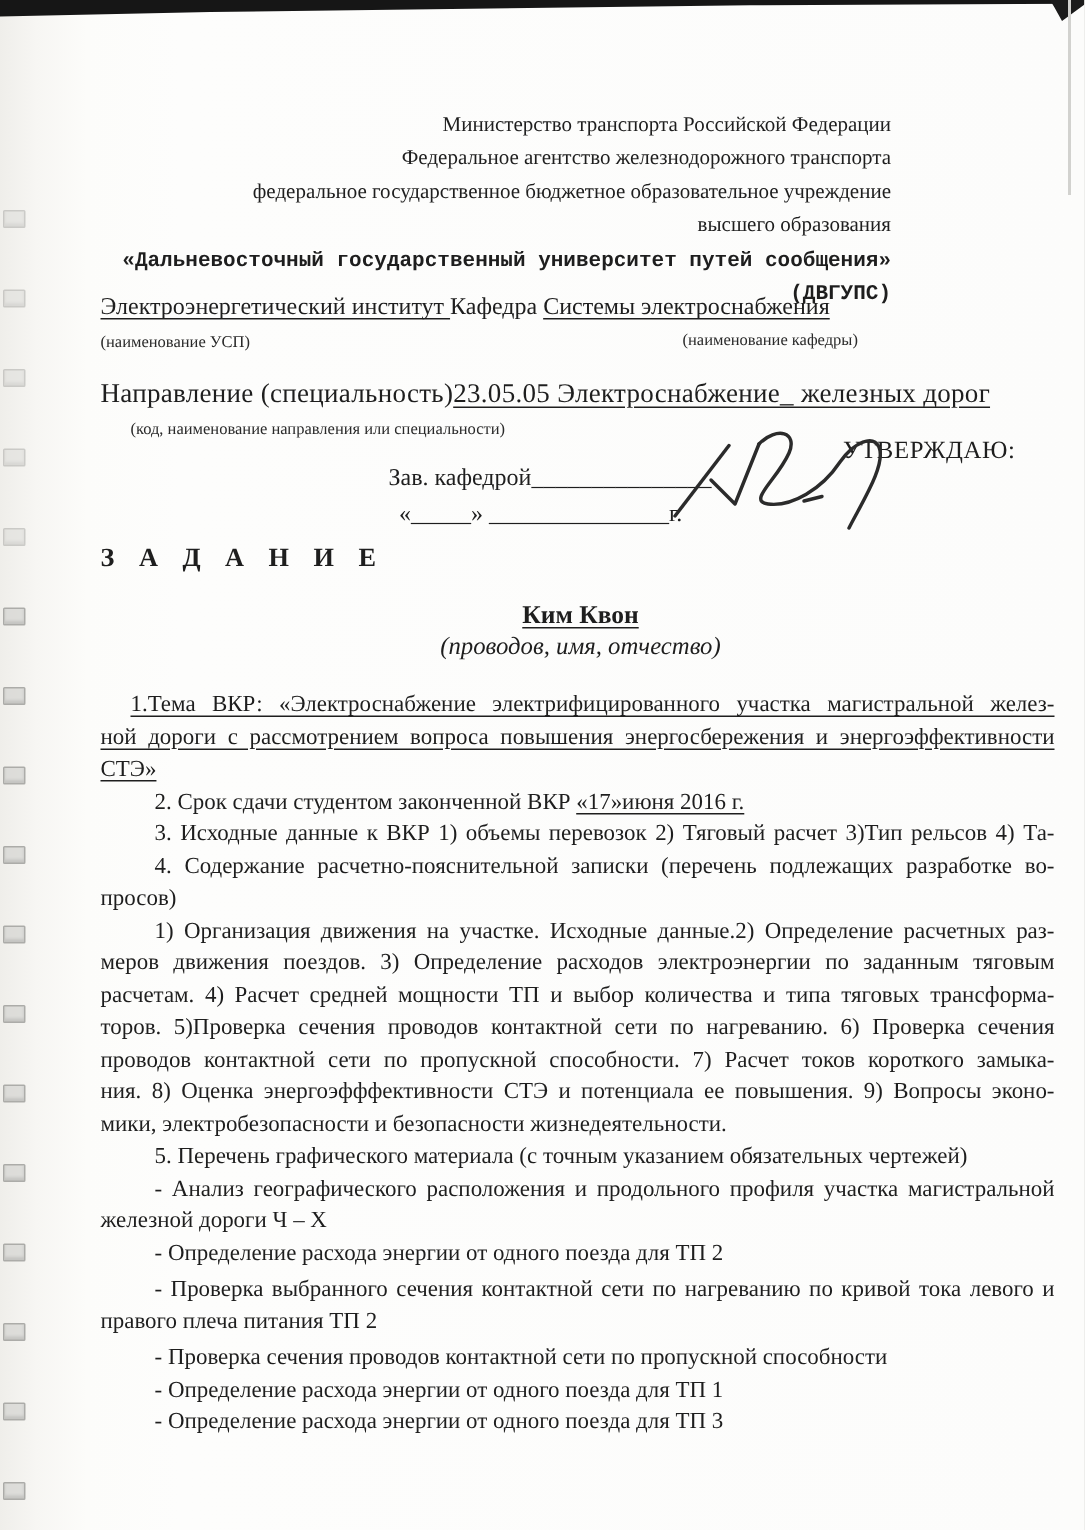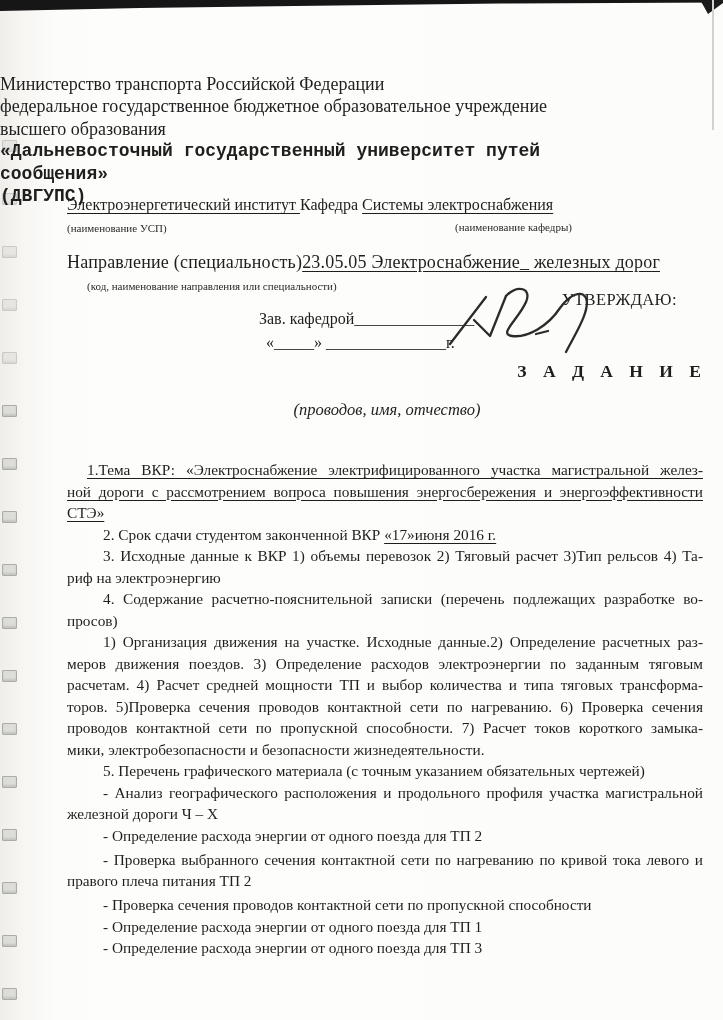--- a/index.html
+++ b/index.html
@@ -4,36 +4,36 @@
 <style>
   html,body{margin:0;padding:0;background:#e9e9e7;}
   .scan{
     position:relative;width:723px;height:1020px;overflow:hidden;
     background:linear-gradient(90deg,#efeeea 0px,#f7f6f3 24px,#fcfcfa 58px,#fdfdfc 120px,#fcfcfb 100%);
     font-family:"Liberation Serif",serif;color:#1e1e1e;
   }
   .bold{font-weight:bold;font-family:Liberation Mono, monospace;}
   .u{text-decoration:underline;text-decoration-thickness:1px;text-underline-offset:3px;}
   
-  .hdr{position:absolute;top:73px;left:0;width:594px;text-align:left;font-size:18px;line-height:22.4px;}
+  .hdr{position:absolute;top:73px;left:0;width:594px;text-align:right;font-size:14px;line-height:22.4px;}
   
   .aff{position:absolute;left:67px;top:195px;width:648px;font-size:16px;line-height:20px;}
   .cap{font-size:11px;color:#2a2a2a;}
   .caps-row{position:relative;height:15px;margin-top:2px;}
   .cap2{position:absolute;left:388px;top:0;}
   .naprav{margin-top:20px;font-size:18px;letter-spacing:.2px;}
   .cap3{margin-top:4px;margin-left:20px;}
   
   .approval{position:absolute;left:0;top:288px;width:723px;height:80px;font-size:16px;}
   .approve-label{position:absolute;left:562px;top:2px;font-size:16.5px;letter-spacing:.4px;}
   .head-row{position:absolute;left:259px;top:22px;white-space:nowrap;}
   .date-row{position:absolute;left:266px;top:46px;white-space:nowrap;}
   .signature-svg{position:absolute;left:370px;top:-16px;pointer-events:none;}
   
-  .doc-title{position:absolute;left:67px;top:361px;width:640px;text-align:right;font-weight:bold;font-size:17.5px;letter-spacing:6px;}
+  .doc-title{position:absolute;left:67px;top:361px;width:640px;text-align:left;font-weight:bold;font-size:17.5px;letter-spacing:6px;}
   .student{position:absolute;left:67px;top:399px;width:640px;text-align:center;line-height:21px;}
   .student-name{font-weight:bold;font-size:17px;text-decoration:underline;text-underline-offset:3px;}
   .student-cap{font-style:italic;font-size:16.5px;}
   
   .bodytext{position:absolute;left:67px;top:459px;width:636px;font-size:15.3px;line-height:21.5px;}
   .ln{min-height:21.5px;}
   .ind{text-indent:36px;}
   .ind-sm{text-indent:20px;}
   .just{text-align:justify;text-align-last:justify;}
   .gap{margin-top:2.5px;}
@@ -72,20 +72,21 @@
   <svg class="topband" width="723" height="14">
     <polygon points="0,0 723,0 723,2.5 500,3.5 140,8 0,11" fill="#161616"></polygon>
   </svg>
   <svg class="corner-mark" width="29" height="16">
     <path d="M6,0 L29,0 L29,3 L14,14 L9,5 Z" fill="#1b1b1b"></path>
   </svg>
   <div class="right-edge-line"></div>
 
   <div class="hdr">
     <div>Министерство транспорта Российской Федерации</div>
+    <div>Федеральное агентство железнодорожного транспорта</div>
     <div>федеральное государственное бюджетное образовательное учреждение</div>
     <div>высшего образования</div>
     <div class="bold">«Дальневосточный государственный университет путей сообщения»</div>
     <div class="bold">(ДВГУПС)</div>
   </div>
 
   <div class="aff">
     <div>
       <span class="u">Электроэнергетический институт </span><span>Кафедра </span><span class="u">Системы электроснабжения</span>
     </div>
@@ -111,39 +112,40 @@
         <path d="M 104 48 L 120 64 L 136 24"></path>
         <path d="M 136 24 C 148 12 162 16 156 30 C 148 48 128 62 142 64 C 158 66 178 54 190 36 C 200 22 212 18 216 26 C 221 38 204 64 196 80"></path>
         <path d="M 166 62 L 178 59"></path>
       </g>
     </svg>
   </div>
 
   <div class="doc-title">З А Д А Н И Е</div>
 
   <div class="student">
+    <div class="student-name">Ким Квон</div>
     <div class="student-cap">(проводов, имя, отчество)</div>
   </div>
 
   <div class="bodytext">
     <div class="ln u ind-sm just">1.Тема ВКР: «Электроснабжение электрифицированного участка магистральной желез-</div>
     <div class="ln u just">ной дороги с рассмотрением вопроса повышения энергосбережения и энергоэффективности</div>
     <div class="ln u">СТЭ»</div>
     <div class="ln ind">
       <span>2. Срок сдачи студентом законченной ВКР </span><span class="u">«17»июня 2016 г.</span>
     </div>
     <div class="ln ind just">3. Исходные данные к ВКР 1) объемы перевозок 2) Тяговый расчет 3)Тип рельсов 4) Та-</div>
-    <div class="ln">риф на электроэнергию</div>
     <div class="ln ind just">4. Содержание расчетно-пояснительной записки (перечень подлежащих разработке во-</div>
     <div class="ln">просов)</div>
     <div class="ln ind just">1) Организация движения на участке. Исходные данные.2) Определение расчетных раз-</div>
     <div class="ln just">меров движения поездов. 3) Определение расходов электроэнергии по заданным тяговым</div>
     <div class="ln just">расчетам. 4) Расчет средней мощности ТП и выбор количества и типа тяговых трансформа-</div>
     <div class="ln just">торов. 5)Проверка сечения проводов контактной сети по нагреванию. 6) Проверка сечения</div>
     <div class="ln just">проводов контактной сети по пропускной способности. 7) Расчет токов короткого замыка-</div>
+    <div class="ln just">ния. 8) Оценка энергоэфффективности СТЭ и потенциала ее повышения. 9) Вопросы эконо-</div>
     <div class="ln">мики, электробезопасности и безопасности жизнедеятельности.</div>
     <div class="ln ind">5. Перечень графического материала (с точным указанием обязательных чертежей)</div>
     <div class="ln ind just">- Анализ географического расположения и продольного профиля участка магистральной</div>
     <div class="ln">железной дороги Ч – Х</div>
     <div class="ln ind">- Определение расхода энергии от одного поезда для ТП 2</div>
     <div class="ln ind just gap">- Проверка выбранного сечения контактной сети по нагреванию по кривой тока левого и</div>
     <div class="ln">правого плеча питания ТП 2</div>
     <div class="ln ind gap">- Проверка сечения проводов контактной сети по пропускной способности</div>
     <div class="ln ind">- Определение расхода энергии от одного поезда для ТП 1</div>
     <div class="ln ind">- Определение расхода энергии от одного поезда для ТП 3</div>

